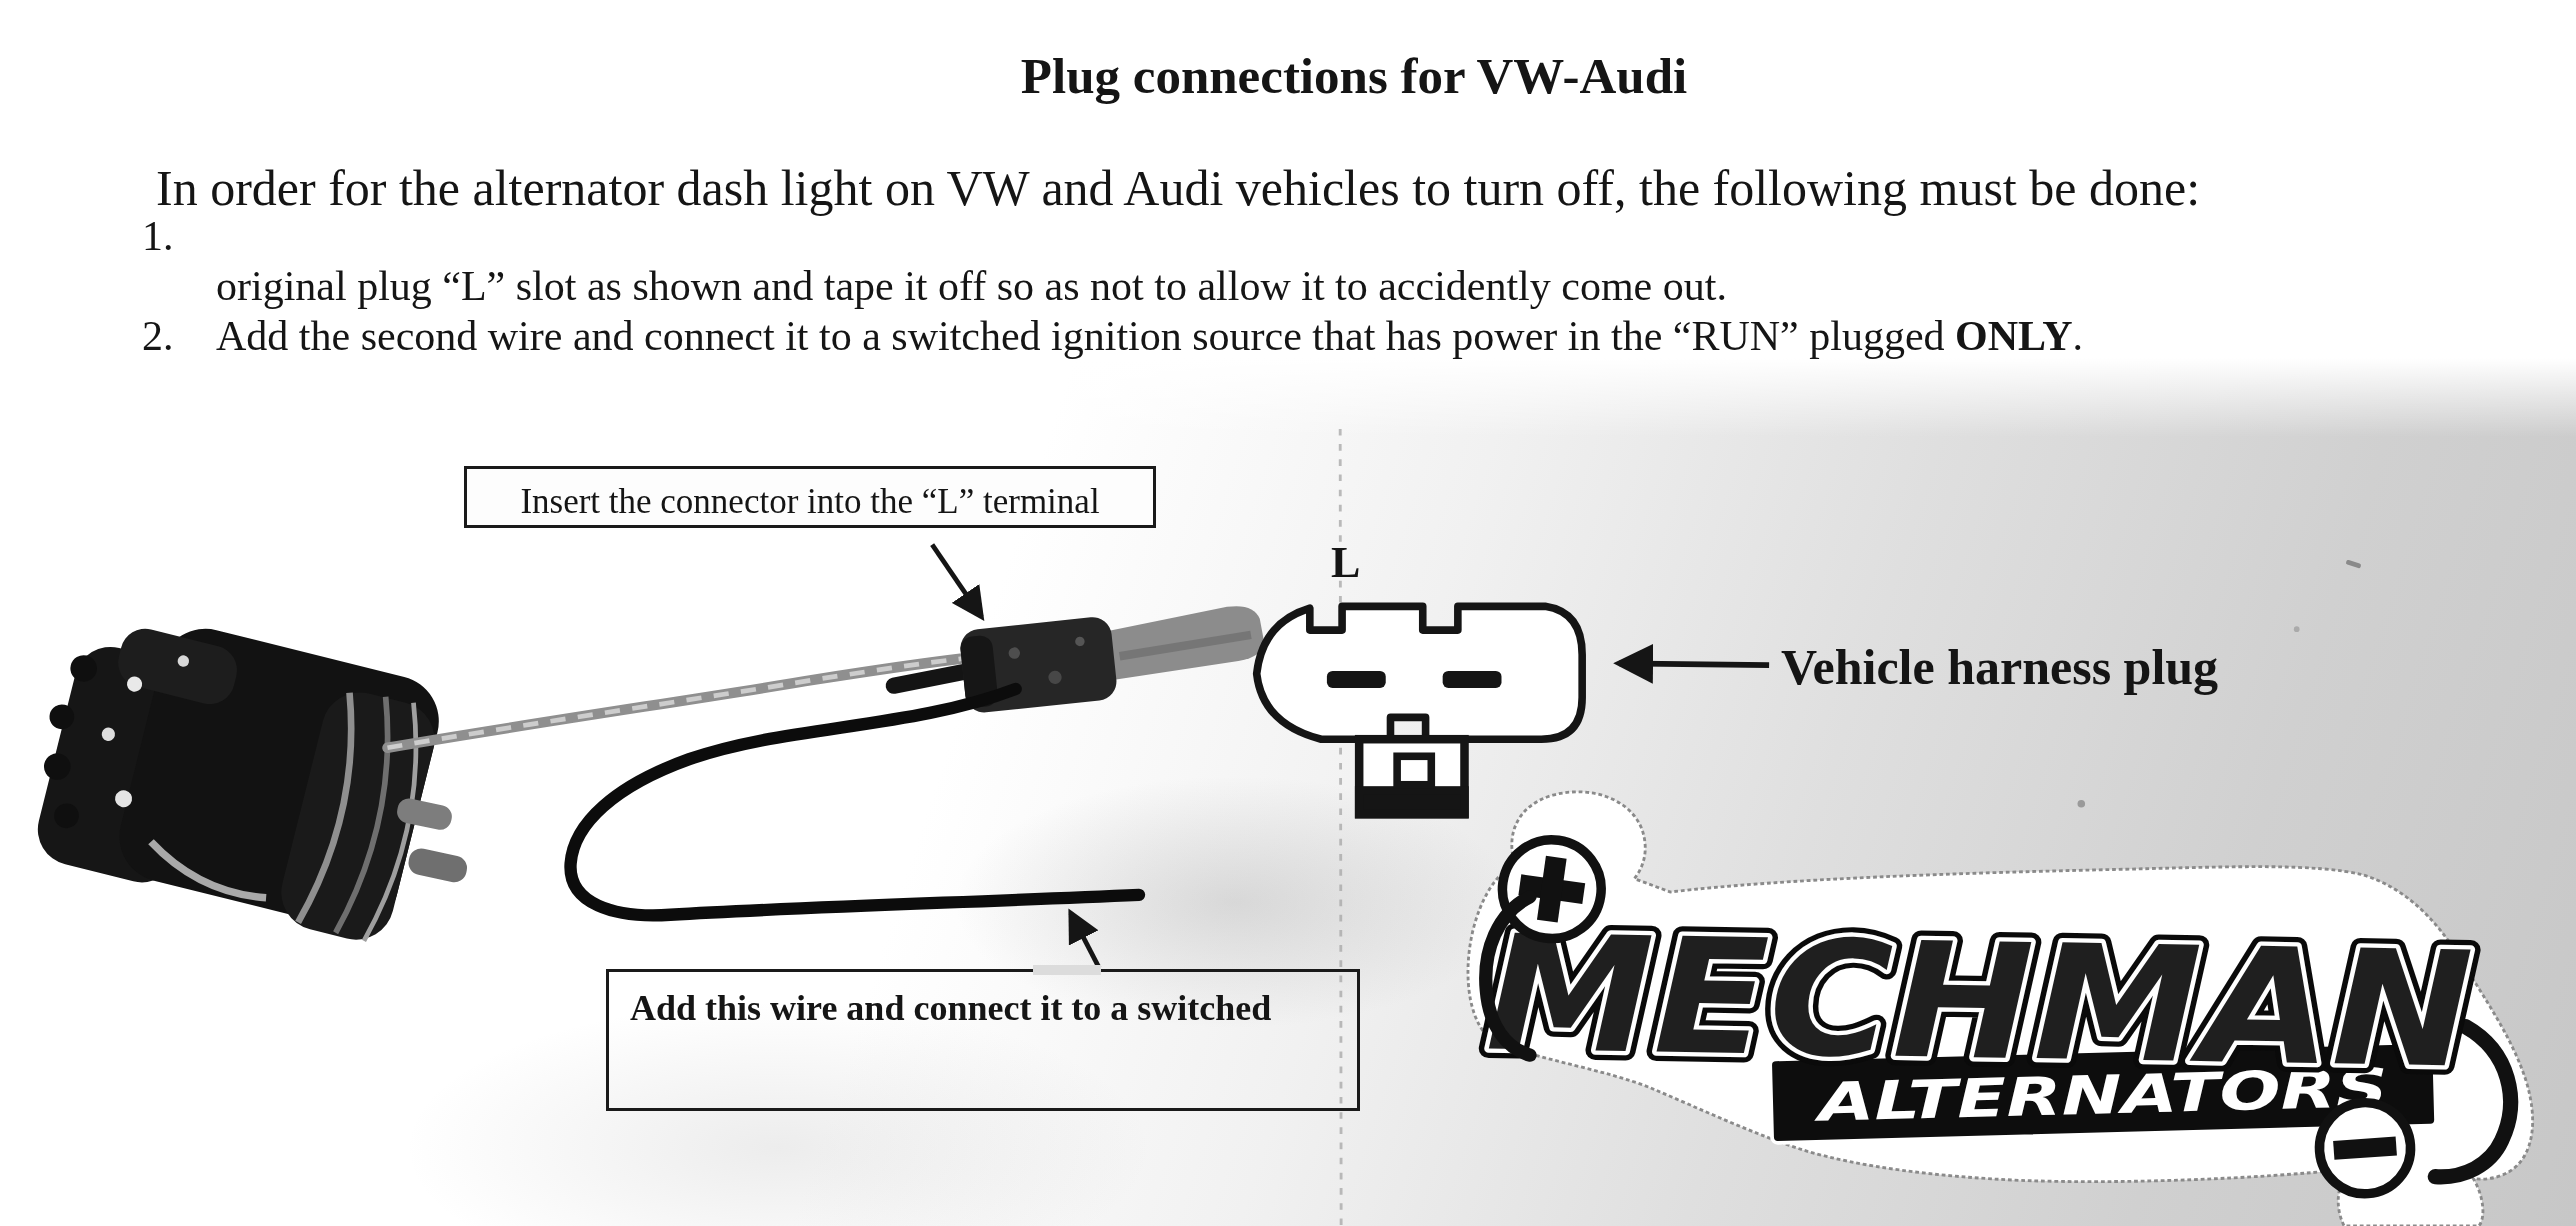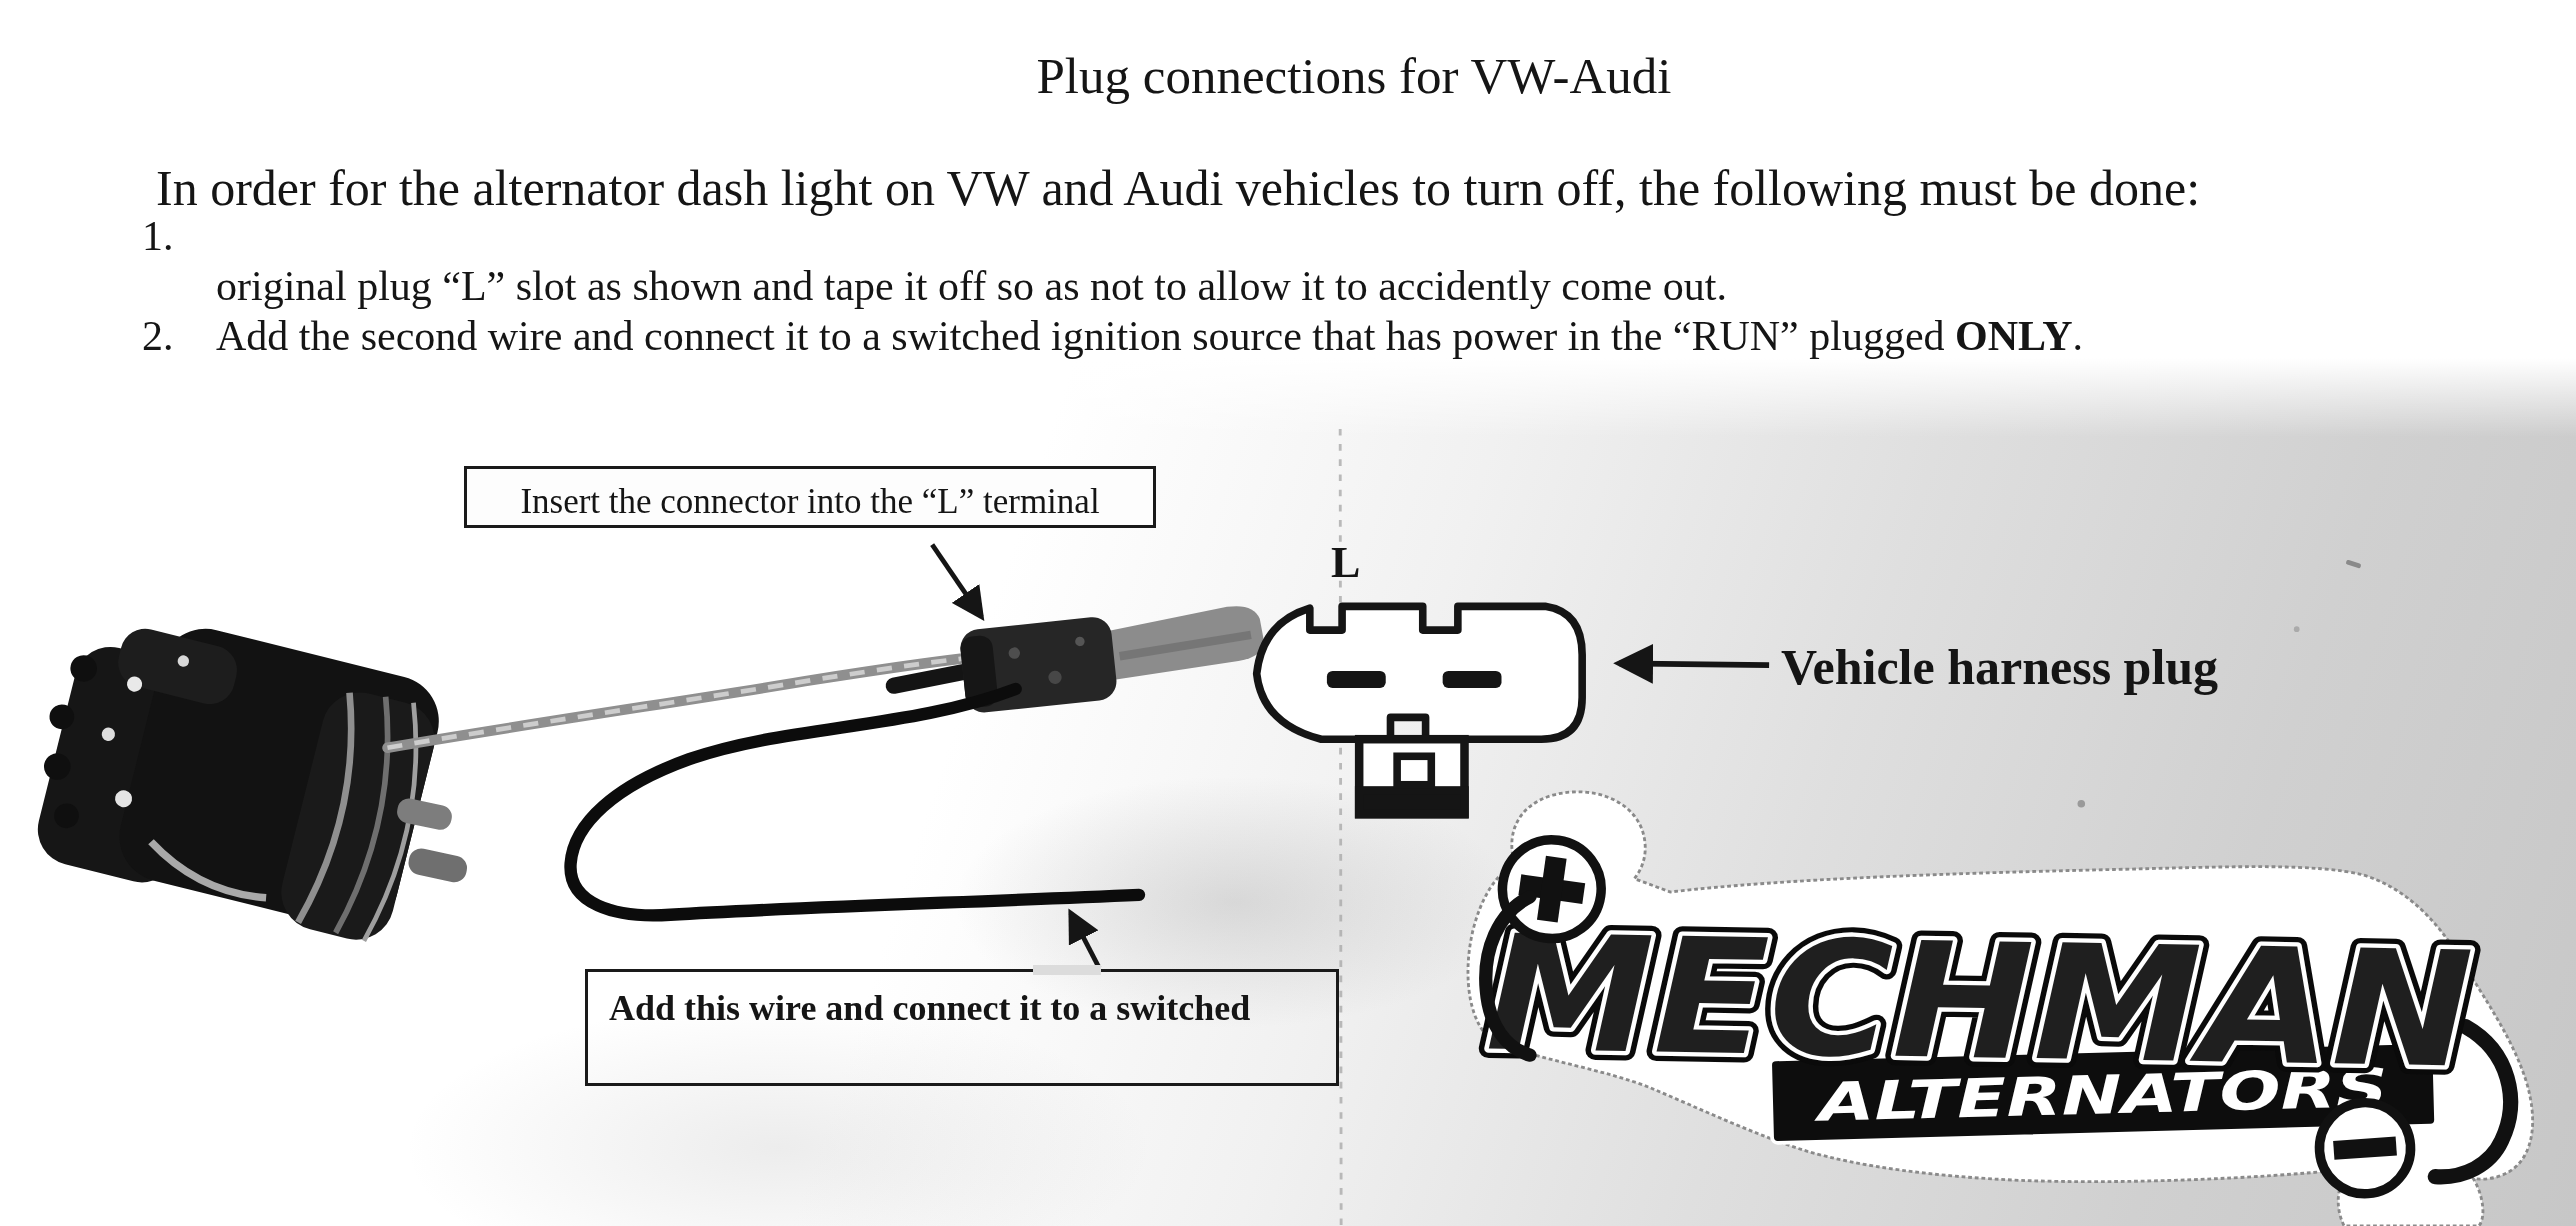--- a/index.html
+++ b/index.html
@@ -9,30 +9,30 @@
     font-family:"Liberation Serif", serif;color:#151515;
     background:
       radial-gradient(399px 180px at 1234px 902px, rgba(150,150,150,.30), rgba(150,150,150,0) 70%),
       radial-gradient(532px 209px at 778px 1148px, rgba(140,140,140,.16), rgba(140,140,140,0) 70%),
       linear-gradient(108deg,#ffffff 0%,#ffffff 40%,#f1f1f1 55%,#dfdfdf 70%,#d0d0d0 85%,#c7c7c7 100%);
   }
   .top-paper{position:absolute;left:0;top:0;width:2576px;height:437px;z-index:1;
     background:linear-gradient(#ffffff 82%, rgba(255,255,255,0));}
   .layer-svg{position:absolute;left:0;top:0;z-index:2;}
   .txt{position:absolute;z-index:3;}
-  .doc-title{left:1354px;top:47px;transform:translateX(-50%);font-size:51px;font-weight:normal;white-space:nowrap;}
+  .doc-title{left:1354px;top:47px;transform:translateX(-50%);font-size:51px;font-weight:bold;white-space:nowrap;}
   .intro{left:156px;top:159px;font-size:50px;white-space:nowrap;}
   .step{font-size:42px;line-height:50px;white-space:nowrap;display:flex;}
   .step .num{display:inline-block;width:74px;flex:0 0 74px;}
   .step1{left:142px;top:211px;}
   .step2{left:142px;top:311px;}
   .callout{position:absolute;z-index:3;border:3.8px solid #1a1a1a;box-sizing:border-box;}
   .callout-top{left:464px;top:466px;width:692px;height:62px;background:#fdfdfd;
     font-size:35px;text-align:center;line-height:66px;white-space:nowrap;}
-  .callout-bottom{left:585px;top:969px;width:754px;height:117px;background:transparent;
+  .callout-bottom{left:606px;top:969px;width:754px;height:142px;background:transparent;
     font-size:36px;font-weight:bold;padding:9.5px 0 0 21px;line-height:52px;white-space:nowrap;}
   .border-gap{position:absolute;left:1033px;top:965px;width:68px;height:10.4px;background:#dcdcdc;z-index:4;}
   .terminal-label{left:1331px;top:537px;font-size:44px;font-weight:bold;}
   .harness-label{left:1781px;top:638px;font-size:50px;font-weight:bold;white-space:nowrap;}
 </style>
 </head>
 <body>
 
 <div class="page">
 

